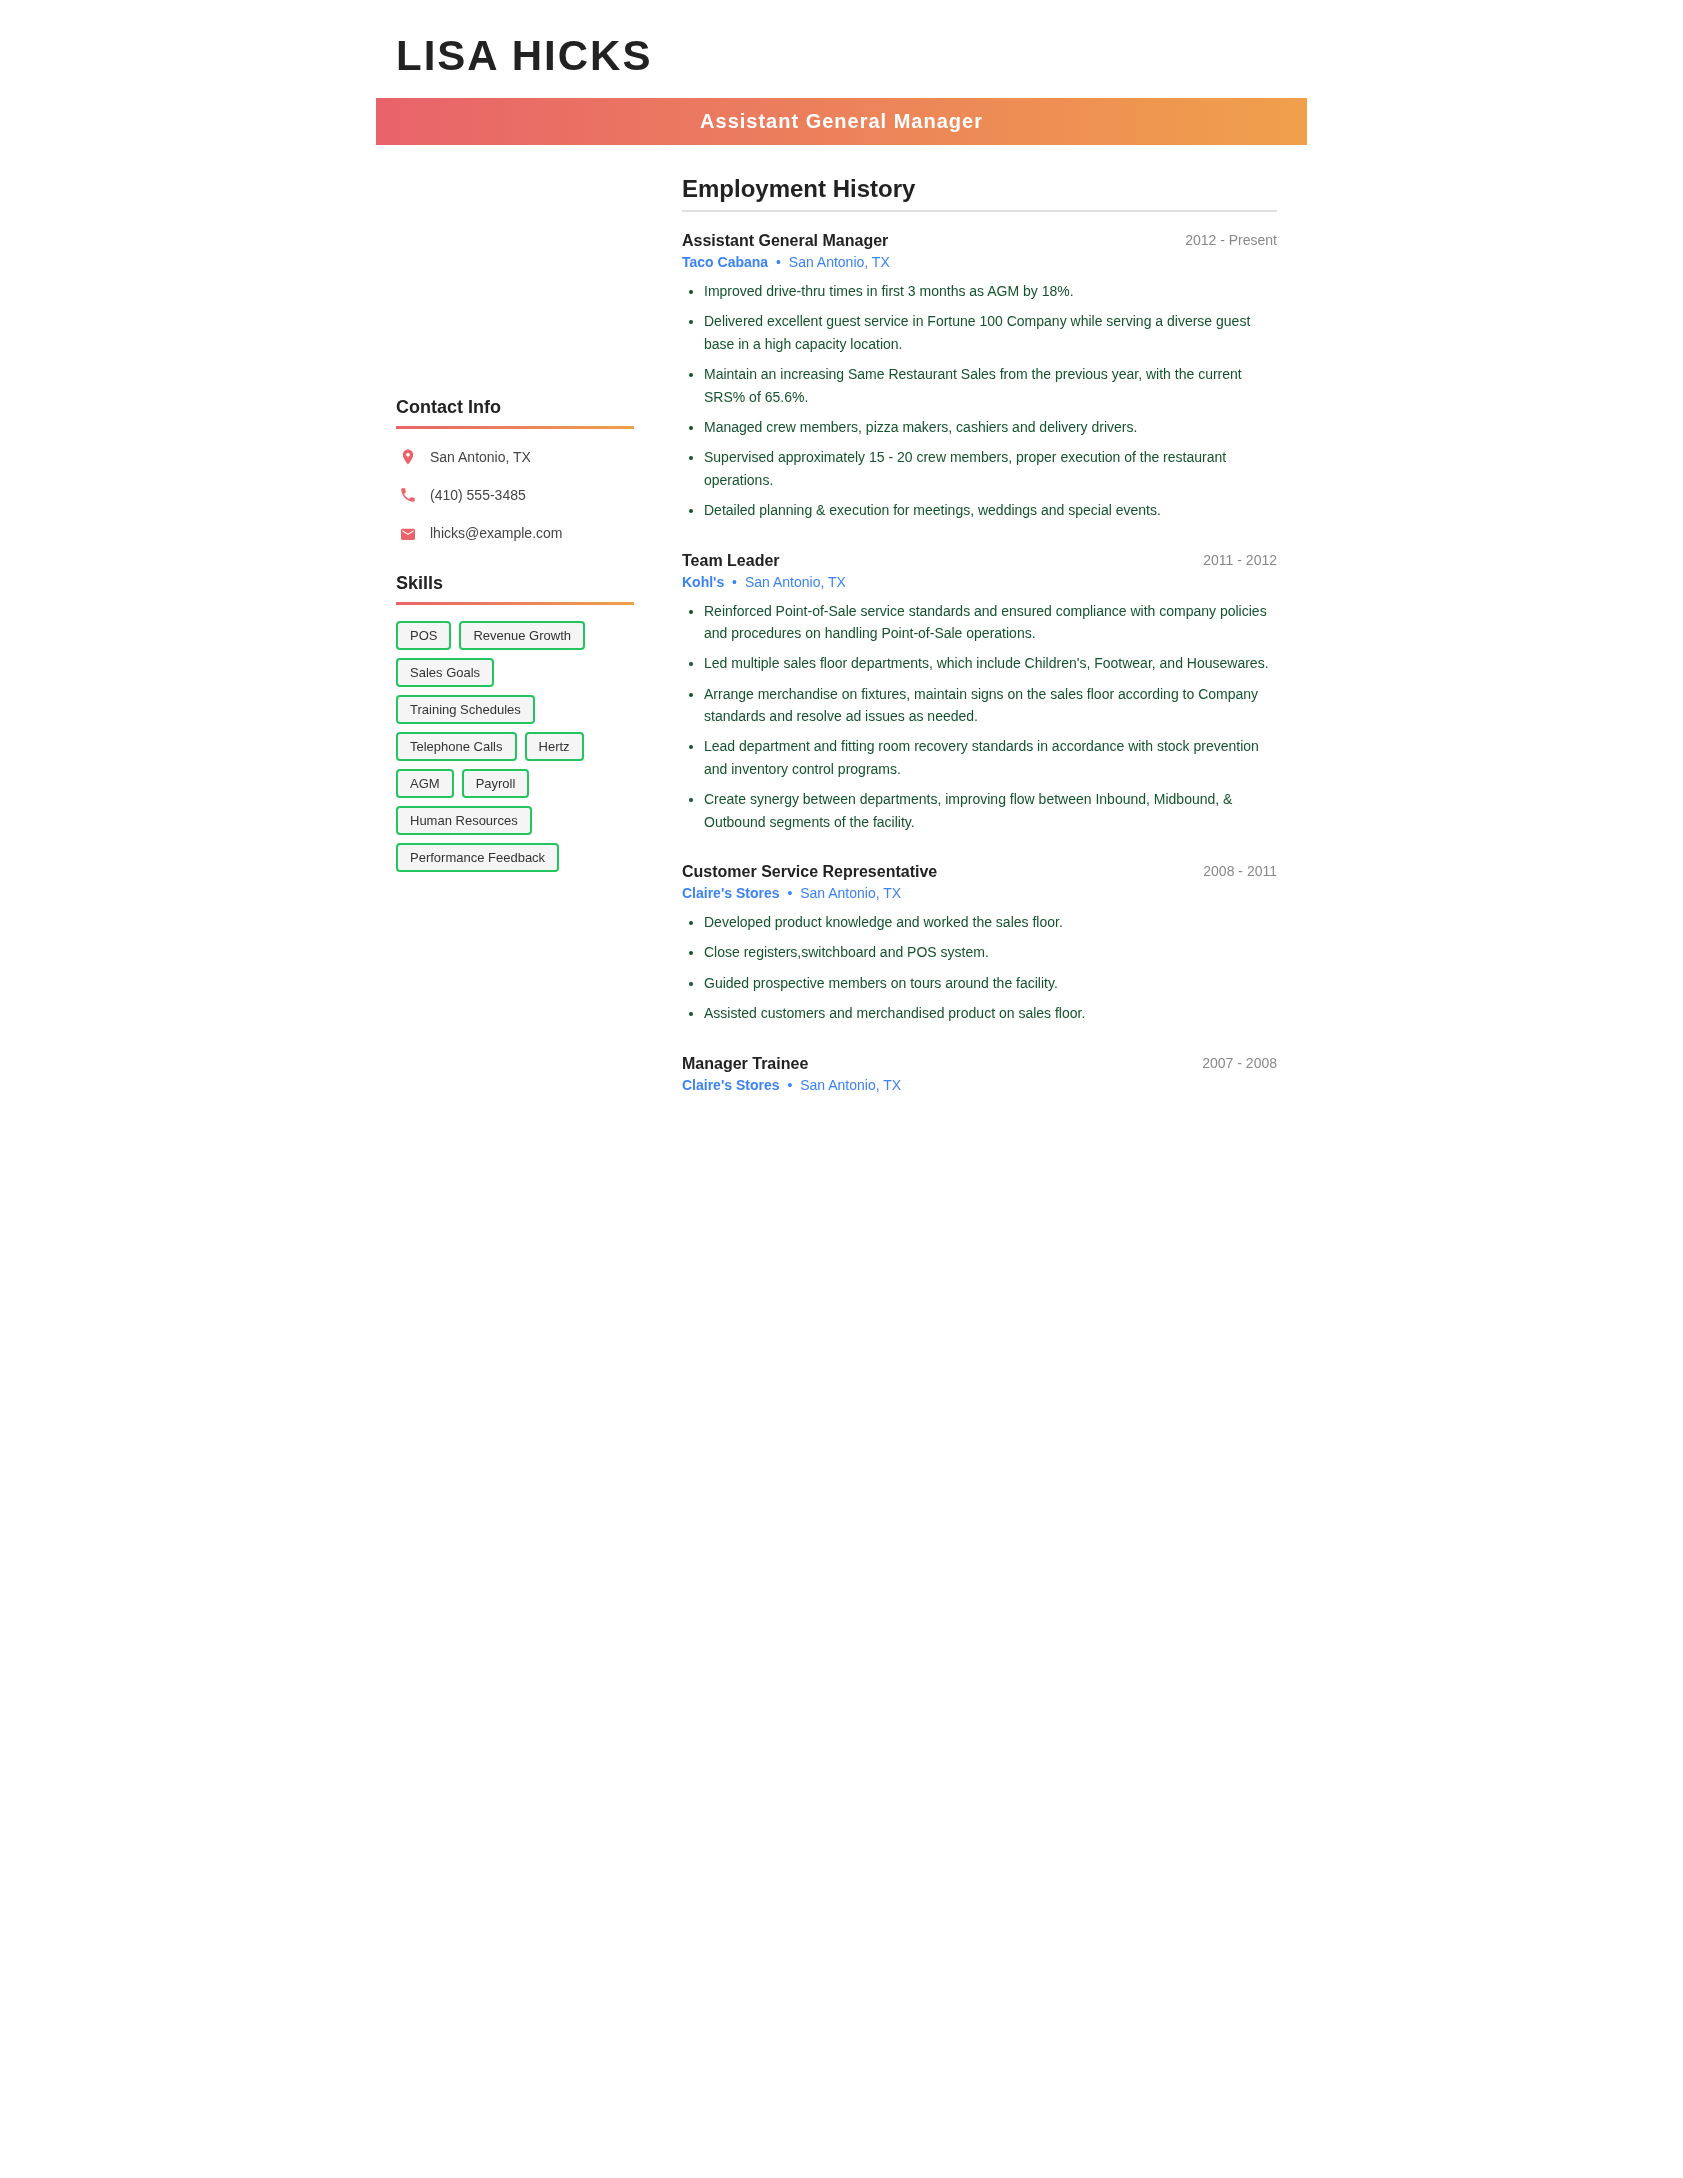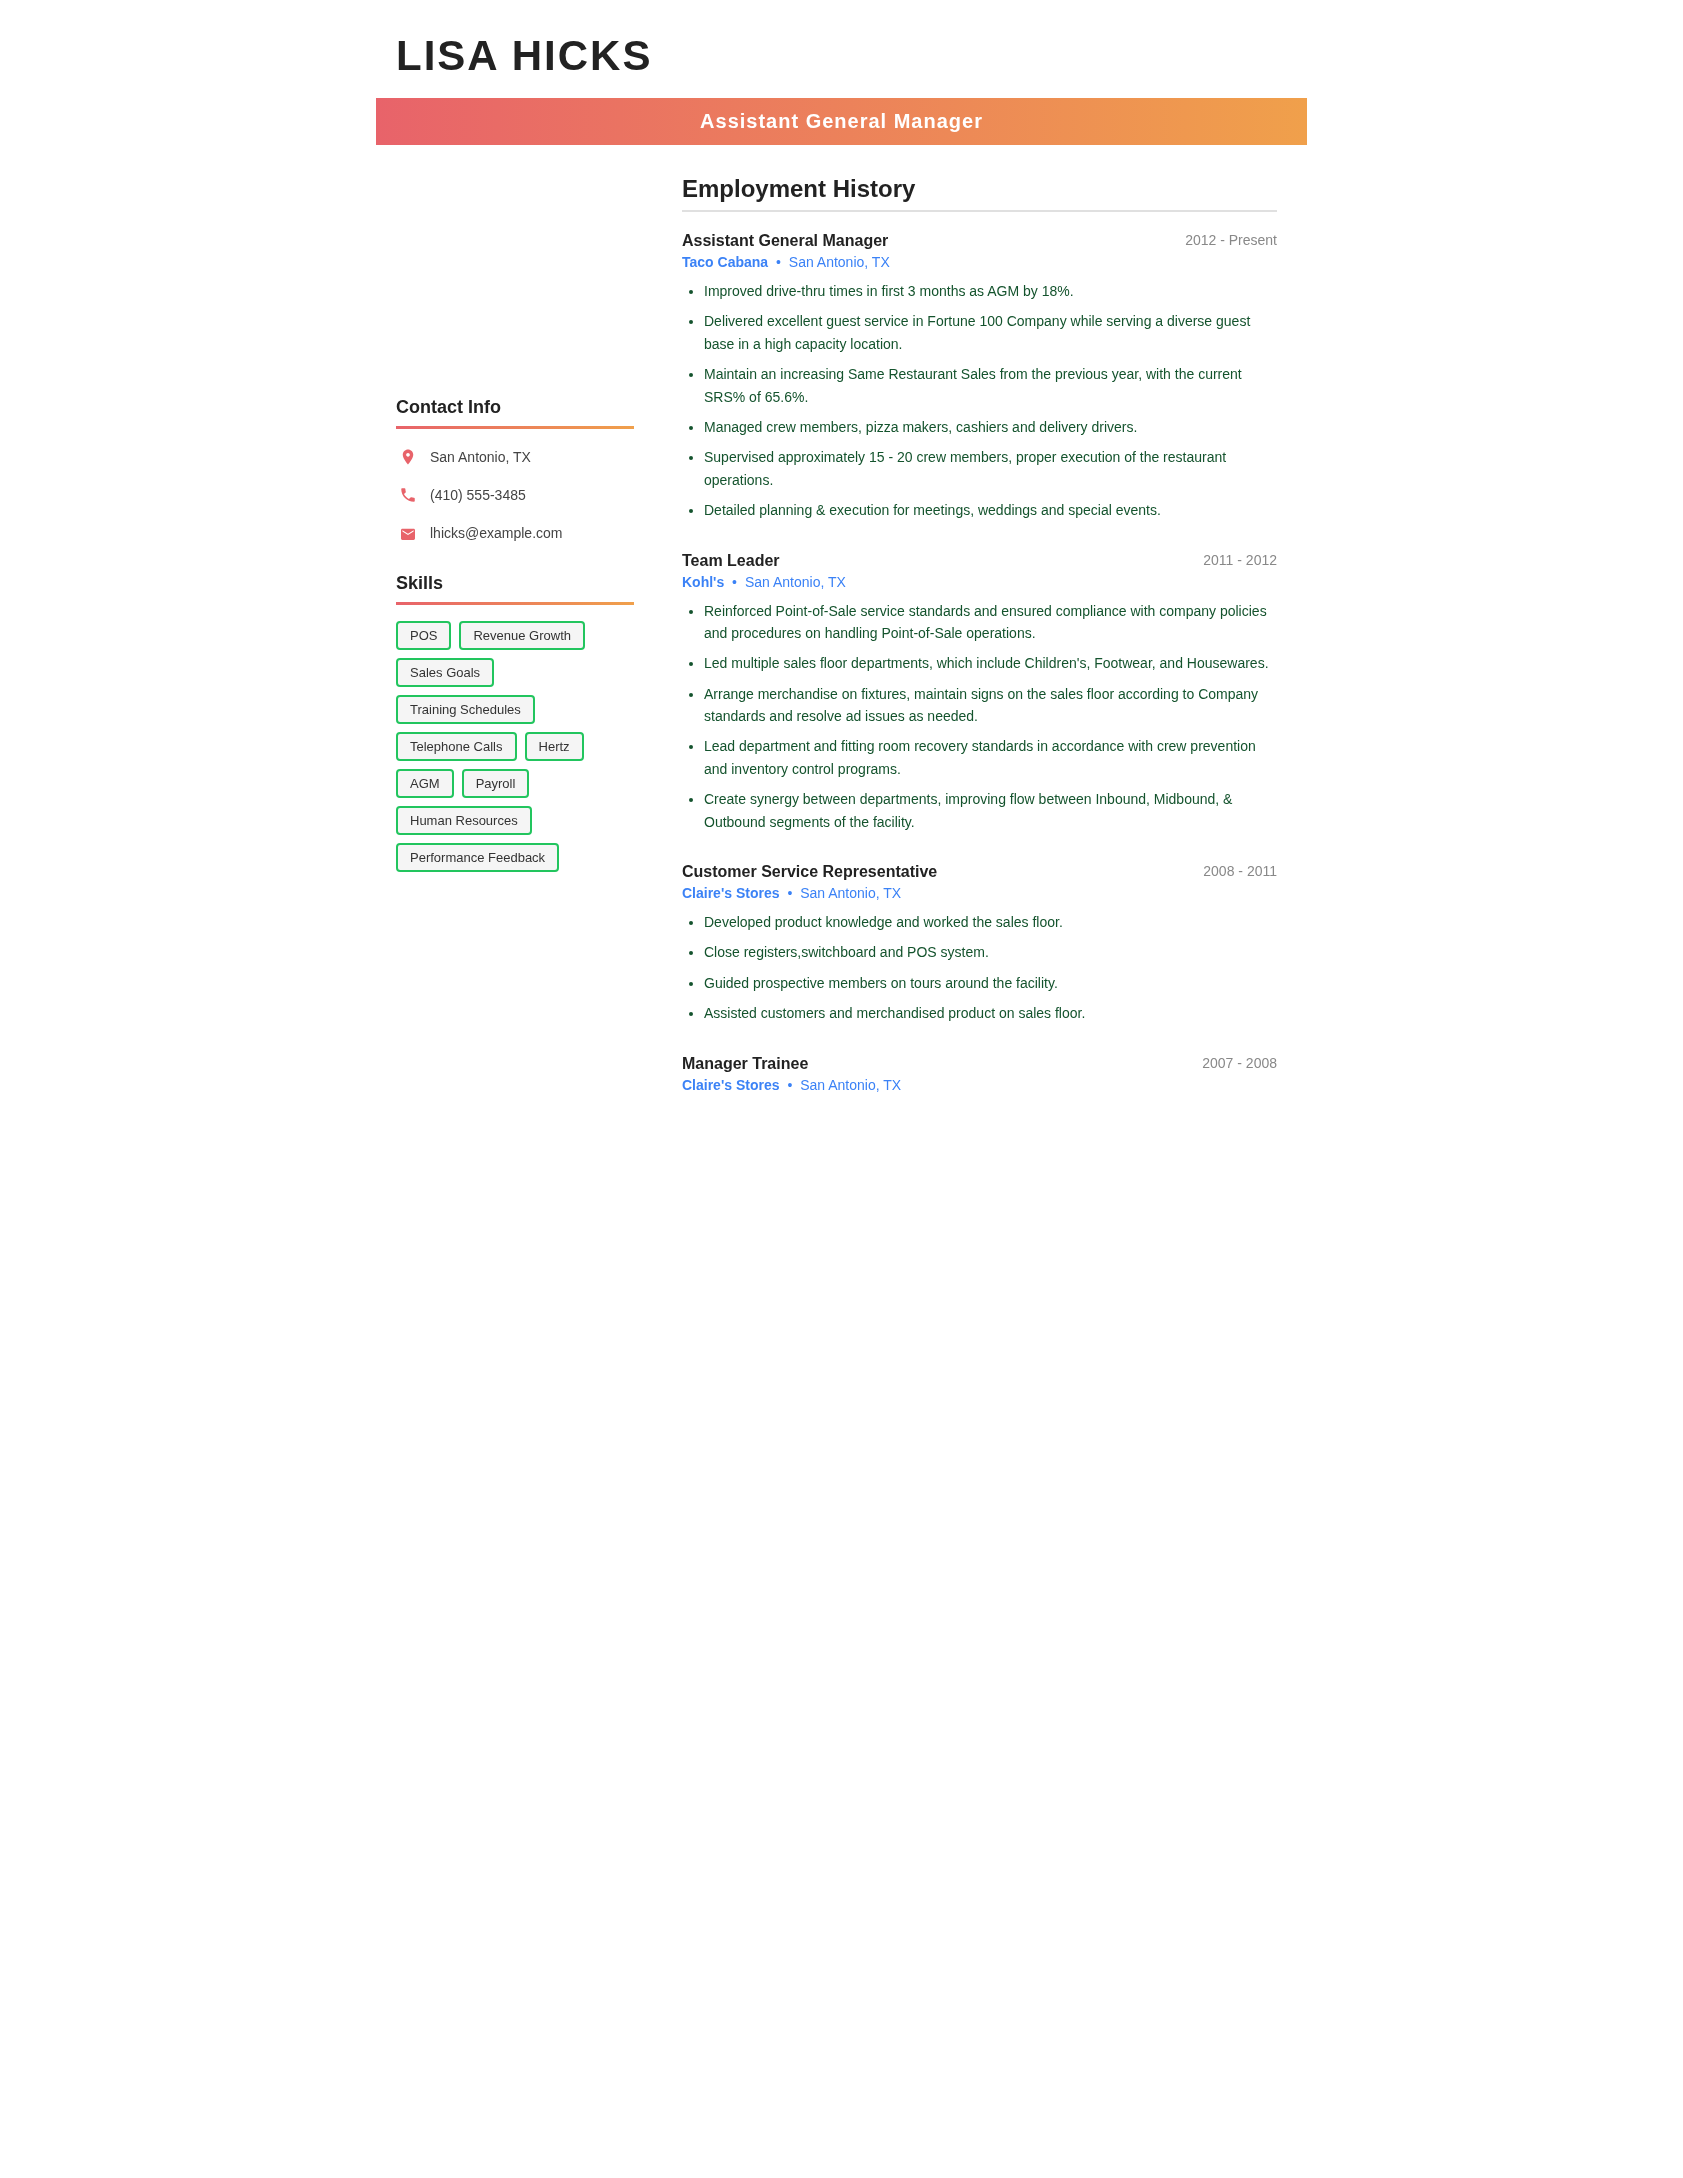--- a/index.html
+++ b/index.html
@@ -243,21 +243,21 @@
         <div class="job-entry">
           <div class="job-header">
             <span class="job-title">Team Leader</span>
             <span class="job-dates">2011 - 2012</span>
           </div>
           <div class="job-company"><strong>Kohl's</strong> <span class="bullet-sep">•</span> San Antonio, TX</div>
           <ul class="job-bullets">
             <li>Reinforced Point-of-Sale service standards and ensured compliance with company policies and procedures on handling Point-of-Sale operations.</li>
             <li>Led multiple sales floor departments, which include Children's, Footwear, and Housewares.</li>
             <li>Arrange merchandise on fixtures, maintain signs on the sales floor according to Company standards and resolve ad issues as needed.</li>
-            <li>Lead department and fitting room recovery standards in accordance with crew prevention and inventory control programs.</li>
+            <li>Lead department and fitting room recovery standards in accordance with stock prevention and inventory control programs.</li>
             <li>Create synergy between departments, improving flow between Inbound, Midbound, &amp; Outbound segments of the facility.</li>
           </ul>
         </div>
         <div class="job-entry">
           <div class="job-header">
             <span class="job-title">Customer Service Representative</span>
             <span class="job-dates">2008 - 2011</span>
           </div>
           <div class="job-company"><strong>Claire's Stores</strong> <span class="bullet-sep">•</span> San Antonio, TX</div>
           <ul class="job-bullets">

